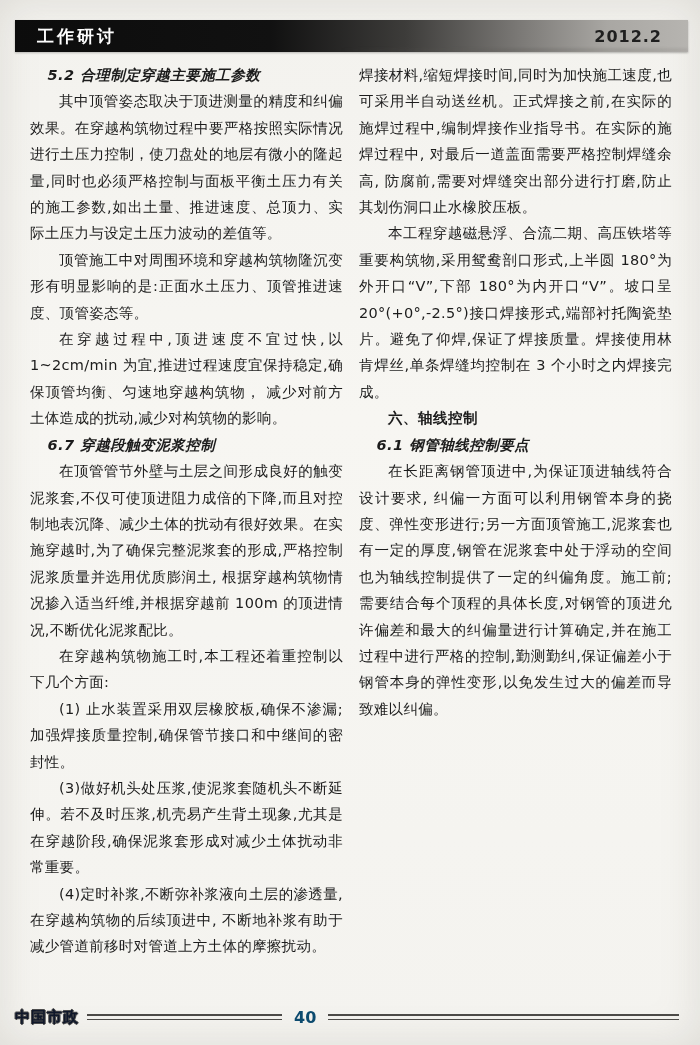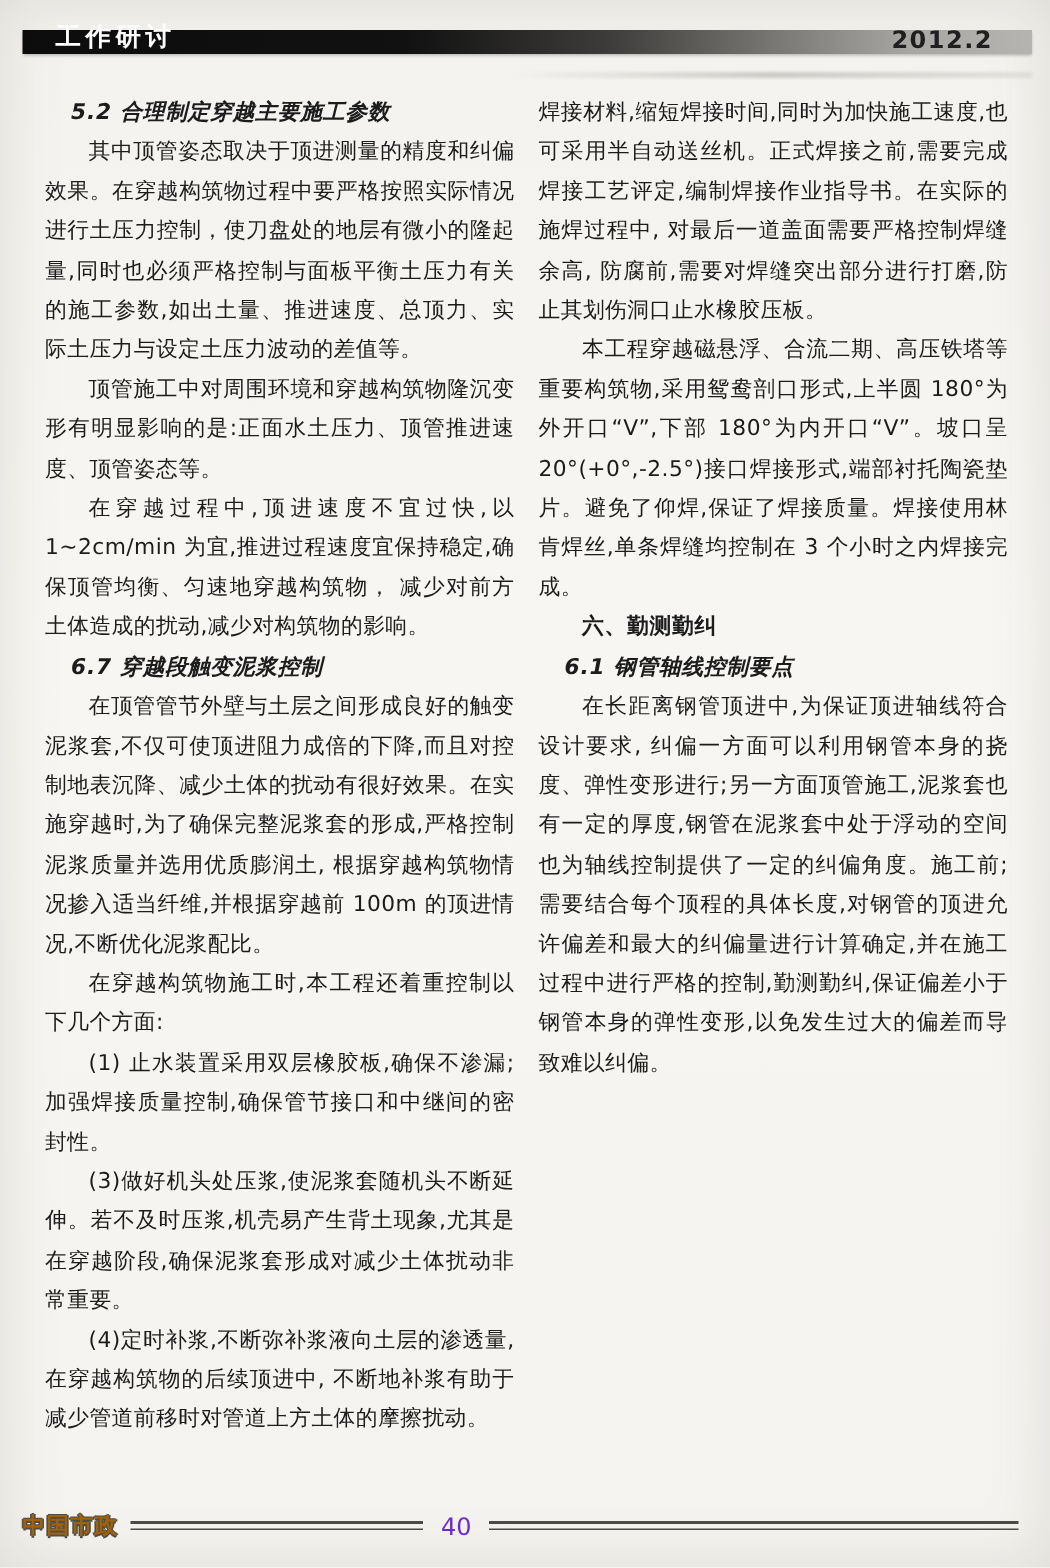--- a/index.html
+++ b/index.html
@@ -13,23 +13,23 @@
   }
   .page {
     width: 700px; height: 1045px;
     box-sizing: border-box;
     position: relative;
     box-shadow: inset 0 0 40px rgba(120,115,105,0.18);
   }
   
   .header-bar {
     position: absolute; left: 15px; top: 20px;
-    width: 673px; height: 16px;
+    width: 673px; height: 32px;
     background: linear-gradient(90deg, #0c0c0c 0%, #111 38%, #3d3c3a 58%, #7b7976 75%, #a9a7a3 88%, #b6b4b0 100%);
-    display: flex; align-items: flex-end; justify-content: space-between;
+    display: flex; align-items: center; justify-content: space-between;
     box-shadow: 0 1px 2px rgba(0,0,0,0.25);
   }
   .header-title {
     color: #fdfdfd; font-weight: bold; font-size: 17px;
     letter-spacing: 3px; padding-left: 22px;
   }
   .header-issue {
     color: #1f1f1f; font-weight: bold; font-size: 16px;
     padding-right: 26px; letter-spacing: 1px;
   }
@@ -62,34 +62,34 @@
     letter-spacing: 0.5px;
   }
   
   .footer {
     position: absolute; left: 15px; bottom: 18px;
     width: 672px; height: 20px;
     display: flex; align-items: center;
   }
   .logo-text {
     font-weight: bold; font-size: 15px; letter-spacing: 1px;
-    color: #a16207;
+    color: #0f172a;
     text-shadow: -1px 0 0 #4d4d4d, 1px 0 0 #4d4d4d, 0 -1px 0 #4d4d4d, 0 1px 0 #4d4d4d;
     white-space: nowrap;
   }
   .rule {
     height: 3px;
     border-top: 2px solid #4c4a47;
     border-bottom: 1px solid #4c4a47;
     margin: 0 8px;
   }
   .rule-left { flex: 0 0 195px; }
   .rule-right { flex: 1; }
   .page-number {
-    font-weight: normal; font-size: 16px; color: #6d28d9;
+    font-weight: bold; font-size: 16px; color: #0c4a6e;
     padding: 0 4px; white-space: nowrap;
   }
   
   .scan-smudge {
     position: absolute; top: 48px; left: 340px; width: 348px; height: 4px;
     background: linear-gradient(90deg, rgba(0,0,0,0) 0%, rgba(90,88,84,0.25) 50%, rgba(90,88,84,0.1) 100%);
     filter: blur(1px);
   }
 </style>
 </head>
@@ -110,23 +110,23 @@
         <div class="para">顶管施工中对周围环境和穿越构筑物隆沉变形有明显影响的是:正面水土压力、顶管推进速度、顶管姿态等。</div>
         <div class="para">在穿越过程中,顶进速度不宜过快,以 1~2cm/min 为宜,推进过程速度宜保持稳定,确保顶管均衡、匀速地穿越构筑物， 减少对前方土体造成的扰动,减少对构筑物的影响。</div>
         <div class="heading">6.7 穿越段触变泥浆控制</div>
         <div class="para">在顶管管节外壁与土层之间形成良好的触变泥浆套,不仅可使顶进阻力成倍的下降,而且对控制地表沉降、减少土体的扰动有很好效果。在实施穿越时,为了确保完整泥浆套的形成,严格控制泥浆质量并选用优质膨润土, 根据穿越构筑物情况掺入适当纤维,并根据穿越前 100m 的顶进情况,不断优化泥浆配比。</div>
         <div class="para">在穿越构筑物施工时,本工程还着重控制以下几个方面:</div>
         <div class="para">(1) 止水装置采用双层橡胶板,确保不渗漏;加强焊接质量控制,确保管节接口和中继间的密封性。</div>
         <div class="para">(3)做好机头处压浆,使泥浆套随机头不断延伸。若不及时压浆,机壳易产生背土现象,尤其是在穿越阶段,确保泥浆套形成对减少土体扰动非常重要。</div>
         <div class="para">(4)定时补浆,不断弥补浆液向土层的渗透量,在穿越构筑物的后续顶进中, 不断地补浆有助于减少管道前移时对管道上方土体的摩擦扰动。</div>
       </div>
     <div class="col">
-        <div class="para-flush">焊接材料,缩短焊接时间,同时为加快施工速度,也可采用半自动送丝机。正式焊接之前,需要完成焊接工艺评定,编制焊接作业指导书。在实际的施焊过程中, 对最后一道盖面需要严格控制焊缝余高, 防腐前,需要对焊缝突出部分进行打磨,防止其划伤洞口止水橡胶压板。</div>
+        <div class="para-flush">焊接材料,缩短焊接时间,同时为加快施工速度,也可采用半自动送丝机。正式焊接之前,在实际的施焊过程中,编制焊接作业指导书。在实际的施焊过程中, 对最后一道盖面需要严格控制焊缝余高, 防腐前,需要对焊缝突出部分进行打磨,防止其划伤洞口止水橡胶压板。</div>
         <div class="para">本工程穿越磁悬浮、合流二期、高压铁塔等重要构筑物,采用鸳鸯剖口形式,上半圆 180°为外开口“V”,下部 180°为内开口“V”。坡口呈 20°(+0°,-2.5°)接口焊接形式,端部衬托陶瓷垫片。避免了仰焊,保证了焊接质量。焊接使用林肯焊丝,单条焊缝均控制在 3 个小时之内焊接完成。</div>
-        <div class="heading-major">六、勤测勤纠</div>
+        <div class="heading-major">六、轴线控制</div>
         <div class="heading">6.1 钢管轴线控制要点</div>
         <div class="para">在长距离钢管顶进中,为保证顶进轴线符合设计要求, 纠偏一方面可以利用钢管本身的挠度、弹性变形进行;另一方面顶管施工,泥浆套也有一定的厚度,钢管在泥浆套中处于浮动的空间也为轴线控制提供了一定的纠偏角度。施工前;需要结合每个顶程的具体长度,对钢管的顶进允许偏差和最大的纠偏量进行计算确定,并在施工过程中进行严格的控制,勤测勤纠,保证偏差小于钢管本身的弹性变形,以免发生过大的偏差而导致难以纠偏。</div>
       </div>
   </div>
 
   <div class="footer">
     <span class="logo-text">中国市政</span>
     <div class="rule rule-left"></div>
     <span class="page-number">40</span>
     <div class="rule rule-right"></div>

